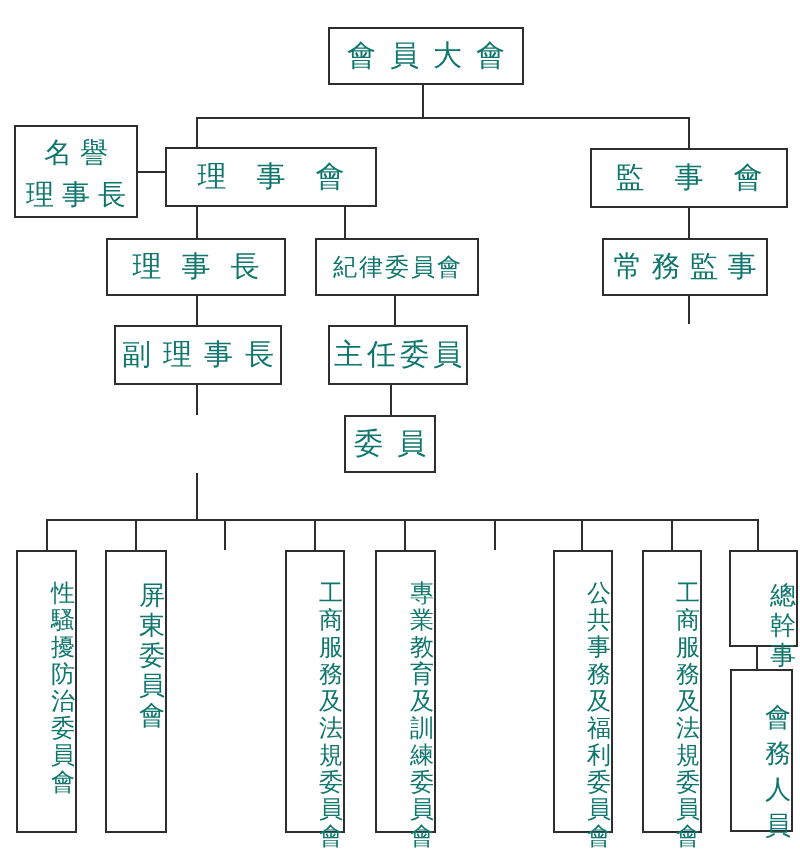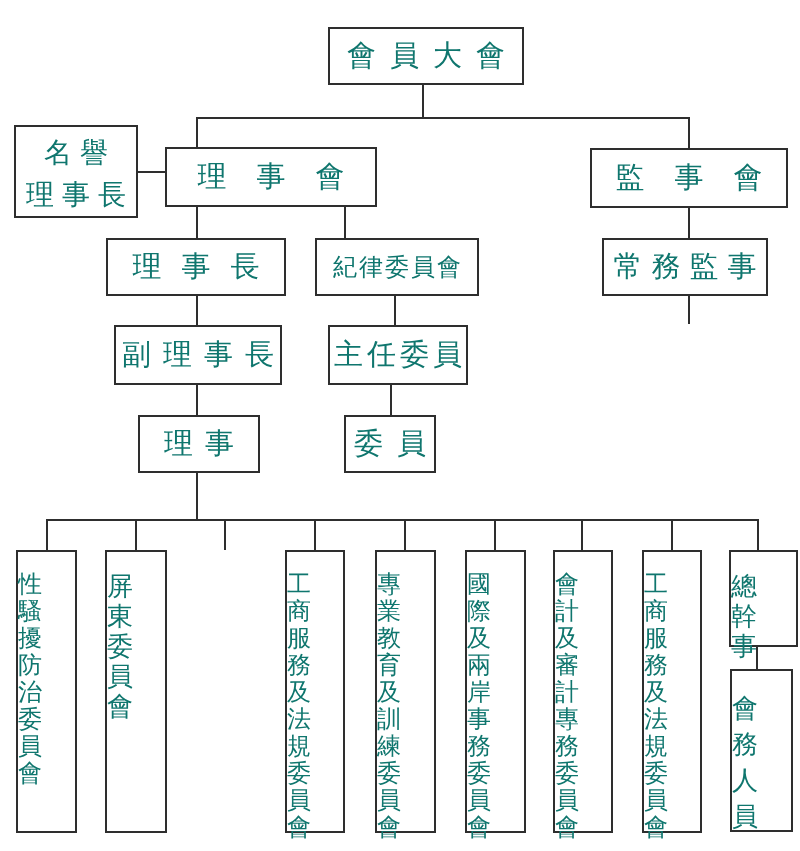--- a/index.html
+++ b/index.html
@@ -28,21 +28,21 @@
   .ls20 .lbl{letter-spacing:20px;margin-right:-20px;}
   .ls14 .lbl{letter-spacing:14px;margin-right:-14px;}
   .ls12 .lbl{letter-spacing:12px;margin-right:-12px;}
   .ls9  .lbl{letter-spacing:9px;margin-right:-9px;}
   .ls4  .lbl{letter-spacing:4px;margin-right:-4px;}
   .ls2  .lbl{font-size:24px;letter-spacing:2px;margin-right:-2px;}
   
   .twoline{flex-direction:column;justify-content:flex-end;}
   .twoline .lbl{font-size:28px;line-height:42px;letter-spacing:8px;margin-right:-8px;}
   
-  .vnode{align-items:flex-start;justify-content:flex-start;padding-top:19px;}
+  .vnode{align-items:flex-start;justify-content:flex-end;padding-top:28px;}
   .vnode .vlbl{
     display:block;width:1em;font-size:24px;line-height:27px;
     word-break:break-all;text-align:center;white-space:normal;
   }
   .vnode-wide .vlbl{font-size:26px;line-height:30px;}
   .vnode-staff .vlbl{font-size:26px;line-height:36px;}
   
   .hline,.vline{position:absolute;background:#2e2e2e;}
   .hline{height:2px;}
   .vline{width:2px;}
@@ -109,23 +109,20 @@
 
   <div class="node h29 ls12" style="left:114px;top:325px;width:168px;height:60px">
     <span class="lbl">副理事長</span>
   </div>
 
   <div class="node h29 ls4" style="left:328px;top:325px;width:140px;height:60px">
     <span class="lbl">主任委員</span>
   </div>
 
 
-  <div class="node h29 ls12" style="left:138px;top:415px;width:122px;height:58px">
-    <span class="lbl">理事</span>
-  </div>
 
   <div class="node h29 ls14" style="left:344px;top:415px;width:92px;height:58px">
     <span class="lbl">委員</span>
   </div>
 
   <div class="node vnode" style="left:16px;top:550px;width:61px;height:283px">
     <span class="vlbl">性騷擾防治委員會</span>
   </div>
 
   <div class="node vnode vnode-wide" style="left:105px;top:550px;width:62px;height:283px">
@@ -134,26 +131,23 @@
 
 
   <div class="node vnode" style="left:285px;top:550px;width:60px;height:283px">
     <span class="vlbl">工商服務及法規委員會</span>
   </div>
 
   <div class="node vnode" style="left:375px;top:550px;width:61px;height:283px">
     <span class="vlbl">專業教育及訓練委員會</span>
   </div>
 
-  <div class="node vnode" style="left:465px;top:550px;width:61px;height:283px">
-    <span class="vlbl">國際及兩岸事務委員會</span>
-  </div>
 
   <div class="node vnode" style="left:553px;top:550px;width:60px;height:283px">
-    <span class="vlbl">會計及審計專務委員會</span>
+    <span class="vlbl">公共事務及福利委員會</span>
   </div>
 
   <div class="node vnode" style="left:642px;top:550px;width:60px;height:283px">
     <span class="vlbl">工商服務及法規委員會</span>
   </div>
 
   <div class="node vnode vnode-wide" style="left:729px;top:550px;width:69px;height:97px">
     <span class="vlbl">總幹事</span>
   </div>
 

